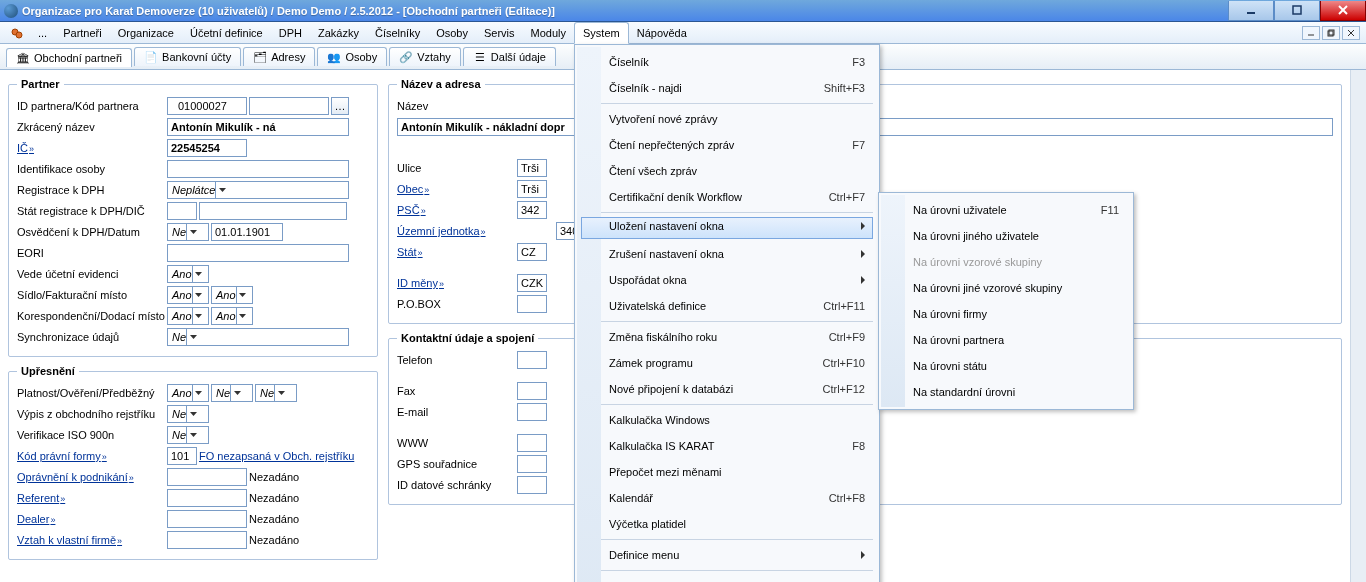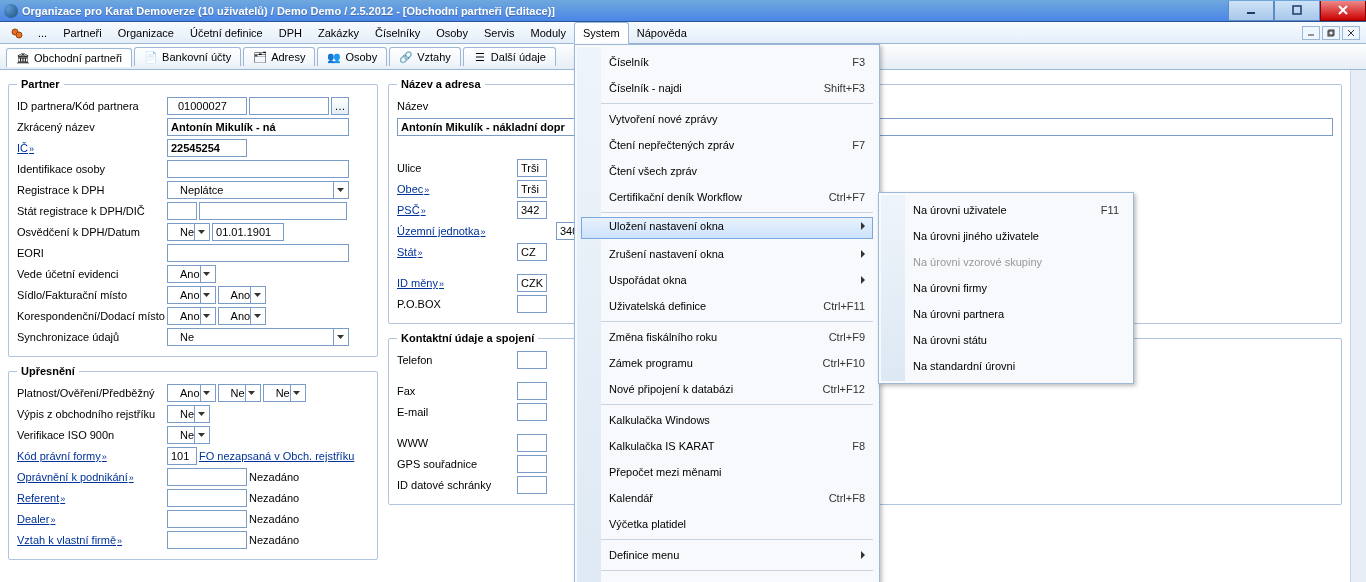--- a/index.html
+++ b/index.html
@@ -39,21 +39,21 @@
   
   fieldset{border:1px solid #b0c4de;border-radius:2px;padding:6px 8px 8px;margin:0;}
   legend{padding:0 4px;font-weight:bold;}
   .row{display:flex;align-items:center;min-height:20px;margin-bottom:1px;}
   .lbl{width:150px;color:#000;}
   .lbl.link{color:#003399;text-decoration:underline;cursor:pointer;}
   .lbl.link::after{content:"»";font-size:9px;margin-left:1px;}
   .val{display:flex;gap:2px;align-items:center;}
   input.txt{height:18px;border:1px solid #7a9cc6;padding:1px 3px;font-family:inherit;font-size:11px;background:#fff;}
   select.sel,.selbox{height:18px;border:1px solid #7a9cc6;background:#fff;font-family:inherit;font-size:11px;padding:0 1px;}
-  .selbox{display:inline-flex;align-items:center;justify-content:space-between;min-width:42px;padding:0 2px 0 12px;}
+  .selbox{display:inline-flex;align-items:center;min-width:42px;padding:0 2px 0 4px;font-style:italic;}
   .selbox .arr{border-left:1px solid #7a9cc6;width:13px;height:100%;display:flex;align-items:center;justify-content:center;}
   .arr svg{width:7px;height:4px;}
   .btn-ellipsis{width:18px;height:18px;border:1px solid #7a9cc6;background:linear-gradient(#fff,#e4ecf5);display:flex;align-items:center;justify-content:center;}
   .linkval{color:#003399;text-decoration:underline;cursor:pointer;}
   .plainval{color:#000;}
   .lbl2{width:120px;}
   
   
   .dropdown{position:absolute;background:#f7f9fc;border:1px solid #9cb8d6;box-shadow:2px 2px 4px rgba(0,0,0,.25);z-index:100;min-width:300px;padding:2px;}
   .dropdown .row{min-height:22px;margin:4px;padding:1px 8px 1px 28px;position:relative;display:flex;align-items:center;}
@@ -599,20 +599,23 @@
         <span class="mitxt">Na úrovni uživatele</span>
         <span class="msc">F11</span>
       </div>
       <div class="row">
         <span class="mitxt">Na úrovni jiného uživatele</span>
       </div>
       <div class="row disabled">
         <span class="mitxt">Na úrovni vzorové skupiny</span>
       </div>
       <div class="row">
+        <span class="mitxt">Na úrovni jiné vzorové skupiny</span>
+      </div>
+      <div class="row">
         <span class="mitxt">Na úrovni firmy</span>
       </div>
       <div class="row">
         <span class="mitxt">Na úrovni partnera</span>
       </div>
       <div class="row">
         <span class="mitxt">Na úrovni státu</span>
       </div>
       <div class="row">
         <span class="mitxt">Na standardní úrovni</span>

